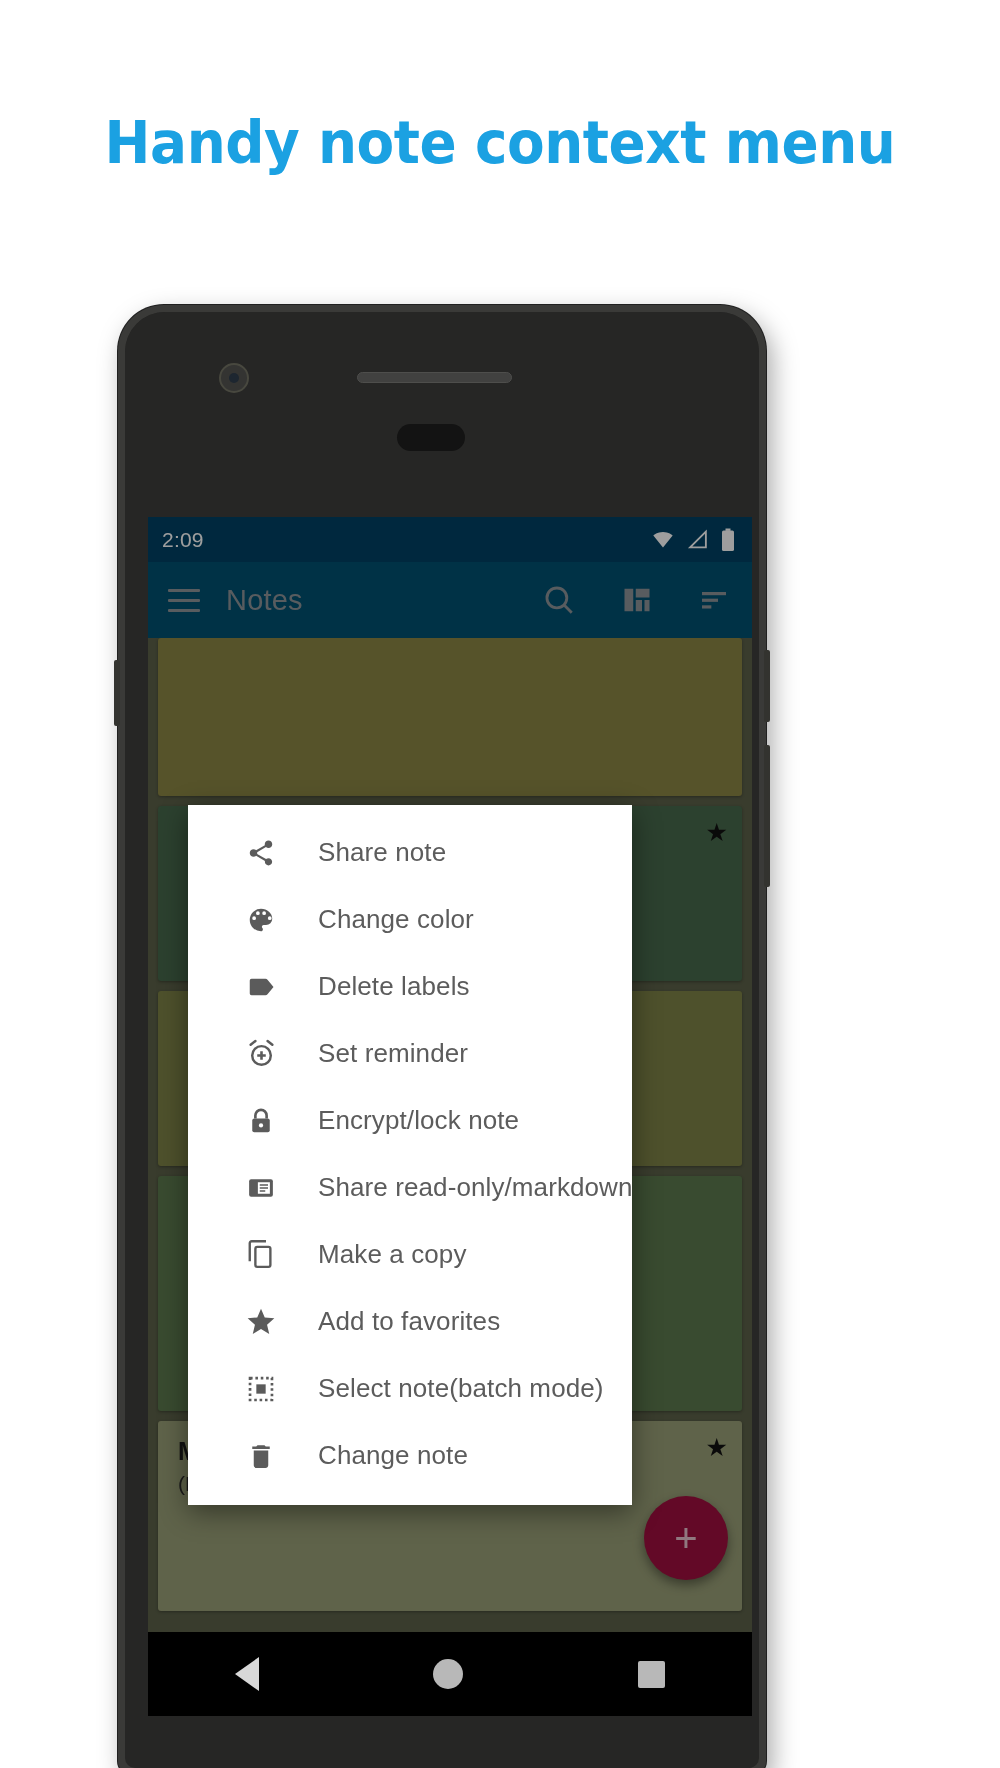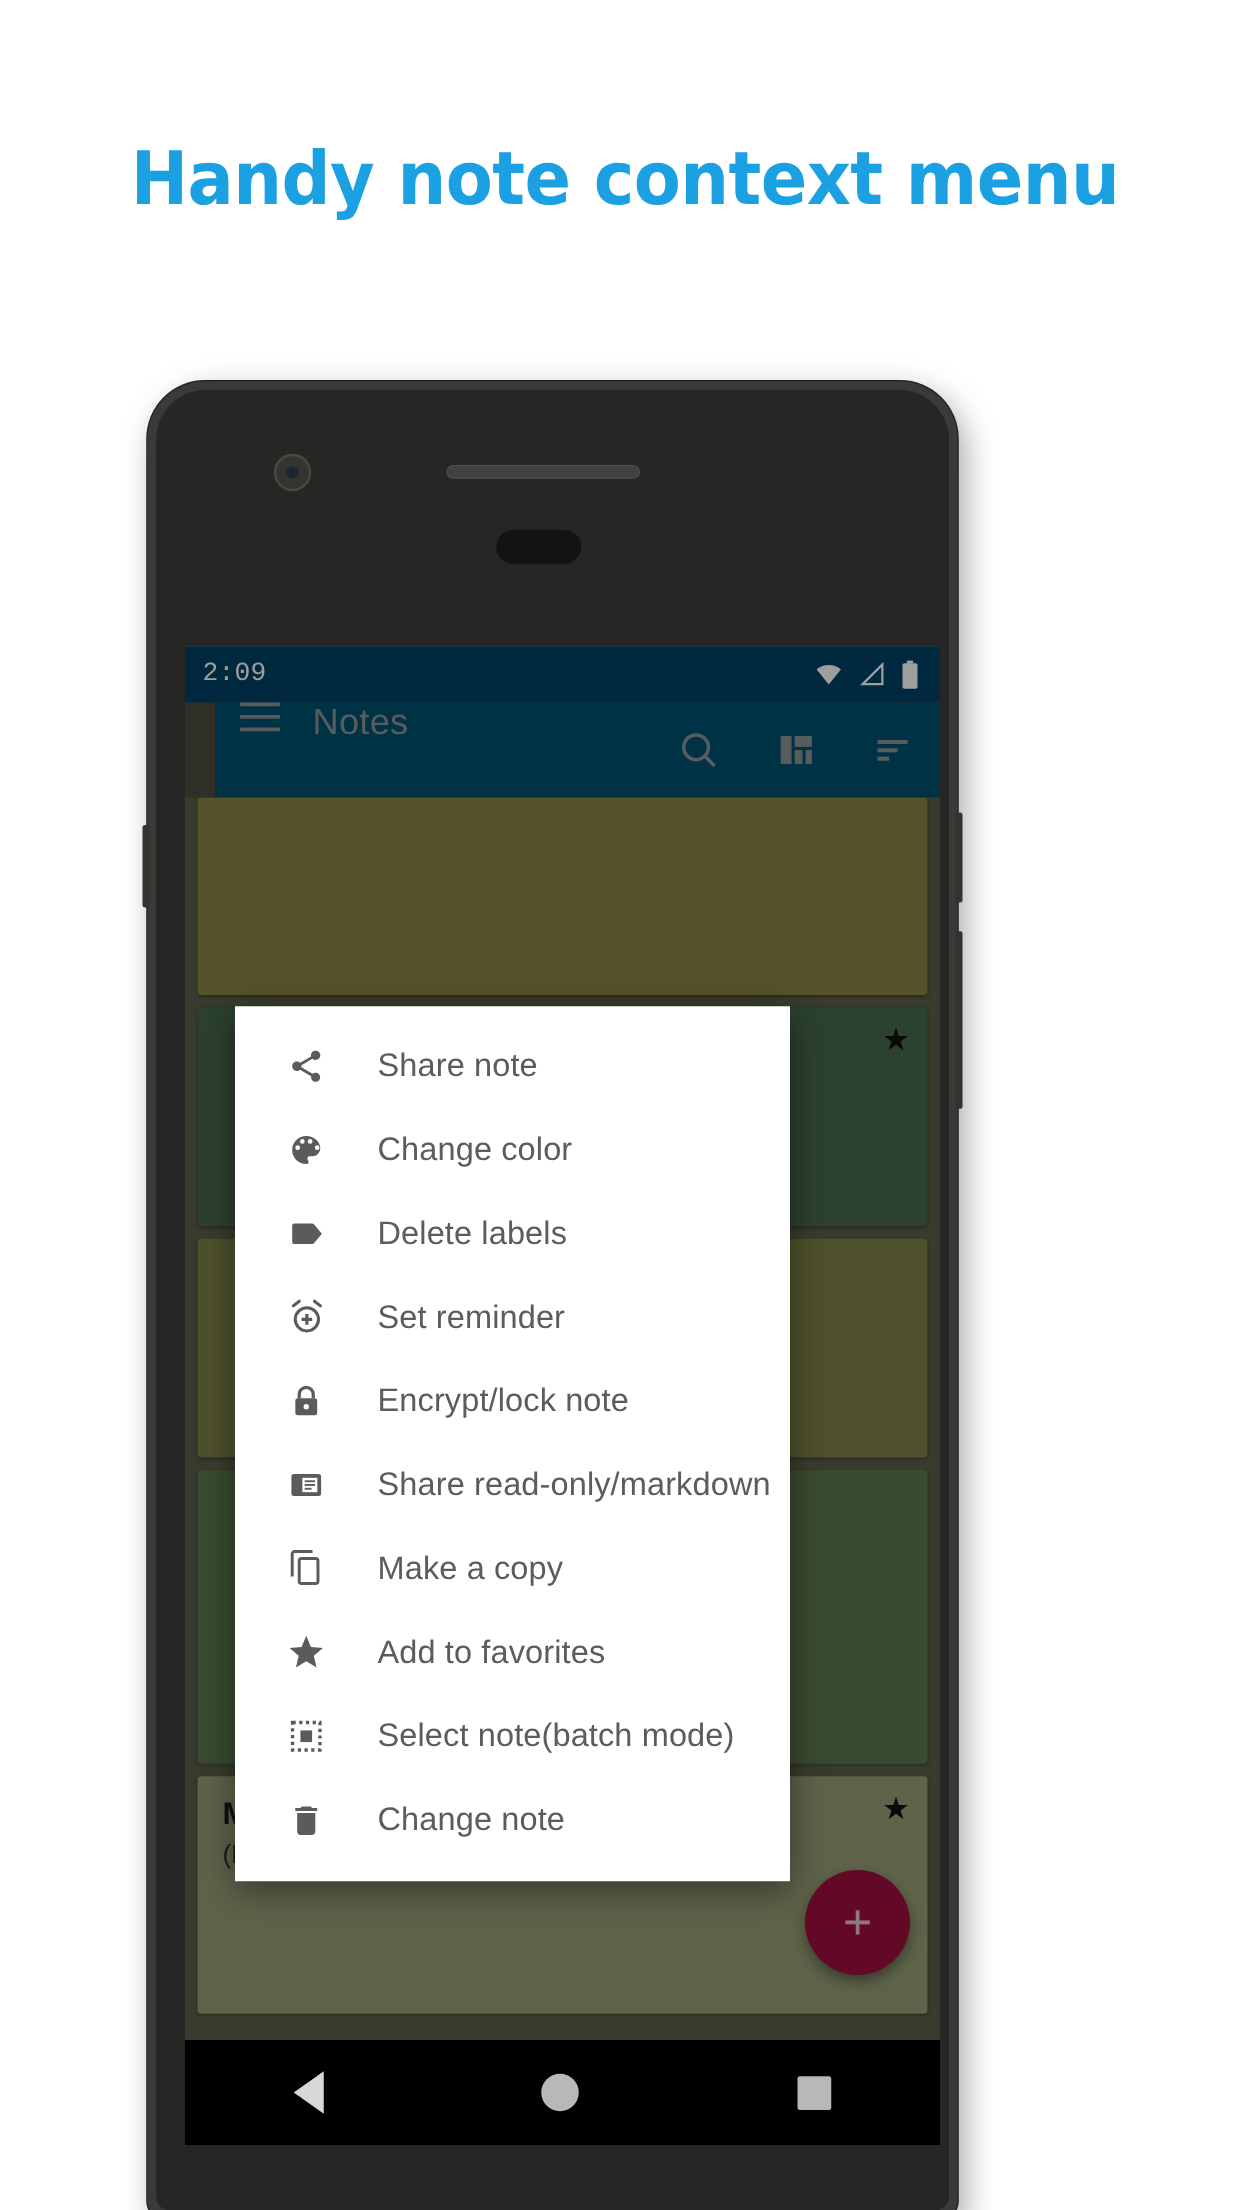--- a/index.html
+++ b/index.html
@@ -119,36 +119,35 @@
     background: #014264;
     display: flex;
     align-items: center;
     padding: 0 16px 0 14px;
     color: #ffffff;
   }
   .status-time {
     font-size: 21px;
     font-weight: 400;
     letter-spacing: 0.2px;
-    font-family: Liberation Mono, monospace;
   }
   .status-icons {
     margin-left: auto;
     display: flex;
     align-items: center;
     gap: 10px;
   }
 
   .appbar {
     position: relative;
     height: 76px;
     background: #015172;
     display: flex;
+    align-items: center;
     padding: 0 22px 0 20px;
-    margin-left: 24px;
   }
   .appbar-title {
     margin-left: 26px;
     font-size: 29px;
     color: #8e9599;
     letter-spacing: 0.2px;
   }
   .appbar-actions {
     margin-left: auto;
     display: flex;
@@ -230,21 +229,21 @@
   }
 
   
   .ctx-menu {
     position: absolute;
     left: 40px;
     top: 288px;
     width: 444px;
     background: #ffffff;
     box-shadow: 0 7px 26px rgba(0,0,0,0.45);
-    padding: 14px 0 16px 0;
+    padding: 14px 0 16px 16px;
     z-index: 30;
   }
   .ctx-item {
     display: flex;
     align-items: center;
     height: 67px;
     padding: 0 0 0 40px;
   }
   .ctx-icon {
     width: 34px;

